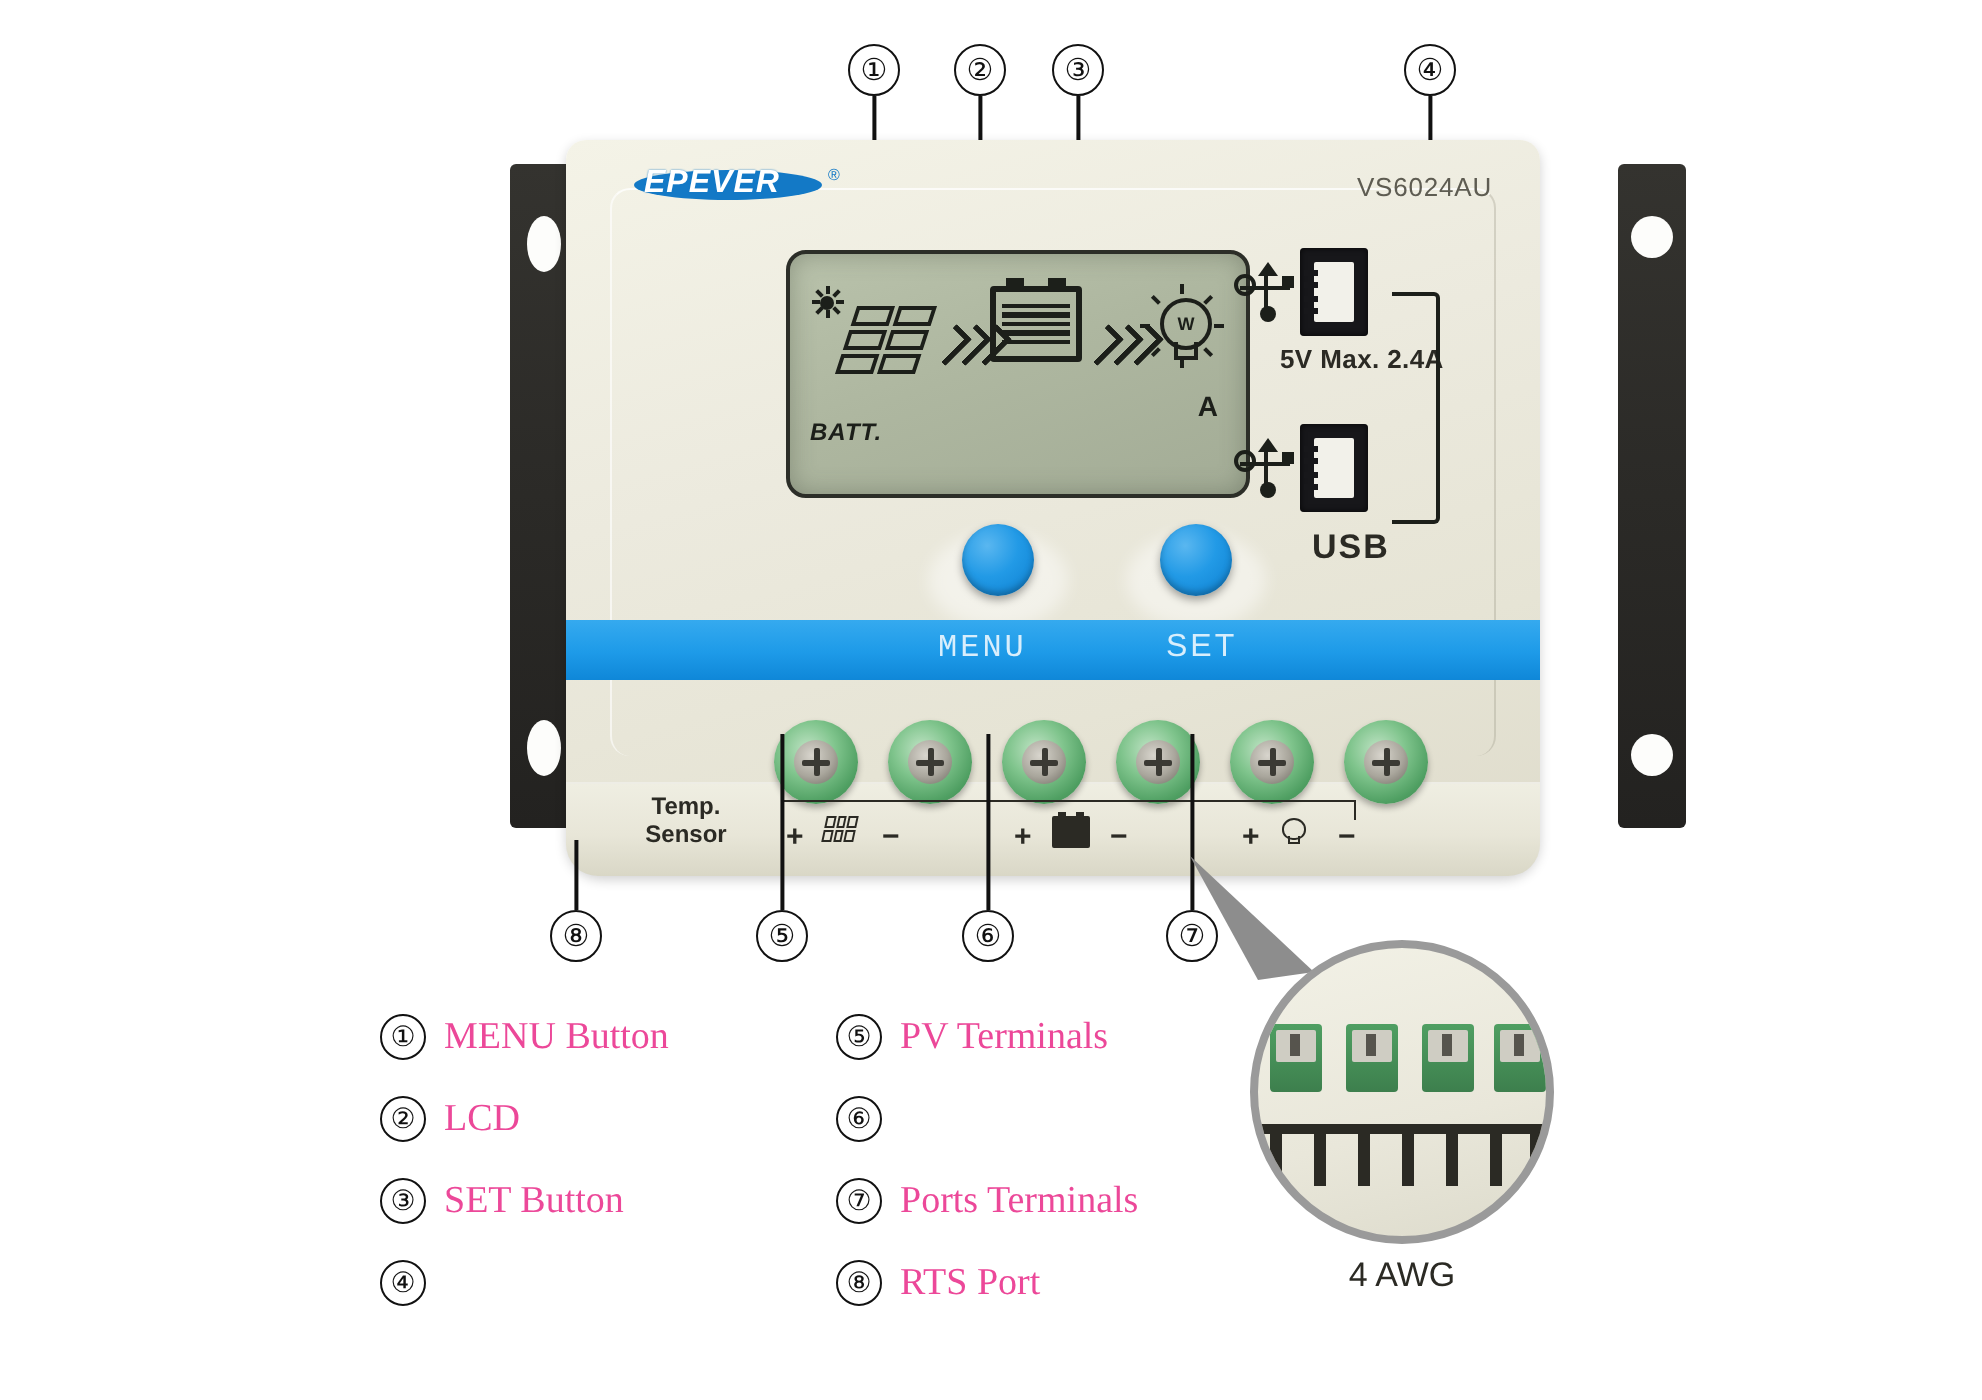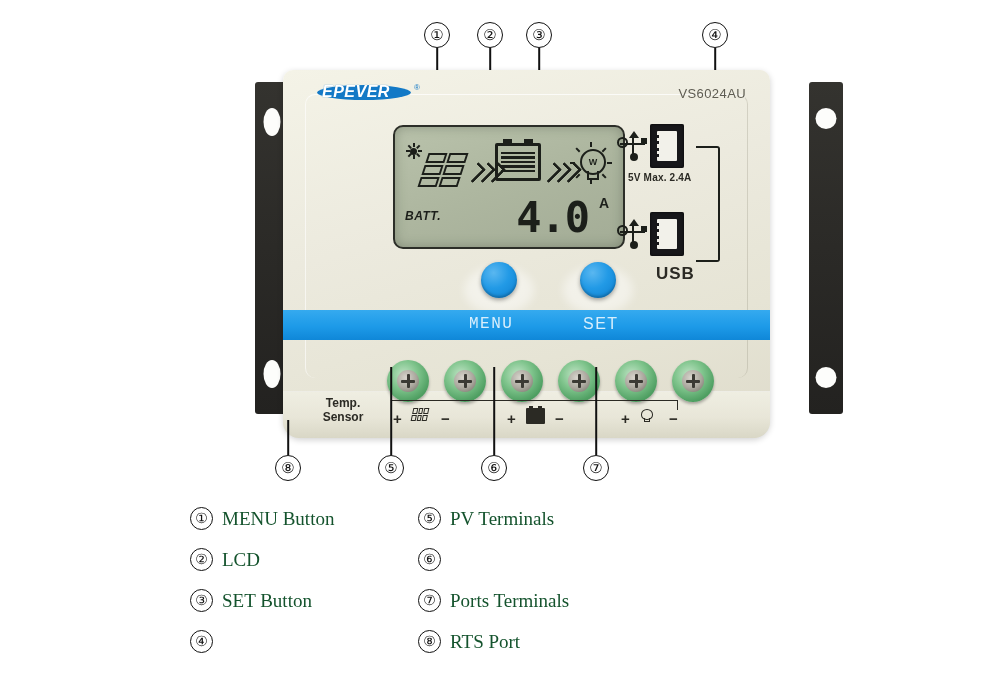--- a/index.html
+++ b/index.html
@@ -155,21 +155,21 @@
 
   .usb-port{
     width:34px;height:44px;background:#17171a;border-radius:2px;
     display:flex;align-items:center;justify-content:center;
     box-shadow:inset 0 0 3px rgba(0,0,0,.8);
   }
   .usb-port .tongue{width:20px;height:30px;background:#f2f1ea;border-radius:1px;
     display:flex;flex-direction:column;justify-content:space-evenly;align-items:flex-start;}
   .usb-port .tongue i{display:block;width:7px;height:3px;background:#17171a;margin-left:-5px;}
 
-  .usb-spec{position:absolute;left:4px;top:48px;font-size:10px;font-weight:bold;color:#2b2a24;letter-spacing:.2px;white-space:nowrap;}
+  .usb-spec{position:absolute;left:16px;top:48px;font-size:13px;font-weight:bold;color:#2b2a24;letter-spacing:.2px;white-space:nowrap;}
   .usb-word{position:absolute;left:32px;top:140px;font-size:17px;font-weight:bold;color:#2b2a24;letter-spacing:1px;}
   .usb-brace{position:absolute;left:72px;top:22px;width:22px;height:112px;border:2px solid #1c1f1a;border-left:0;border-radius:0 3px 3px 0;}
 
   
   .btn{
     position:absolute;width:36px;height:36px;border-radius:50%;
     background:radial-gradient(circle at 35% 30%,#5ab7f0 0%,#229ae6 45%,#0d7fd0 100%);
     box-shadow:0 2px 4px rgba(0,0,0,.35), inset 0 -2px 3px rgba(0,0,0,.25);
   }
   .btn.menu{left:198px;top:192px;}
@@ -250,21 +250,21 @@
   .legend{position:absolute;left:190px;top:498px;width:460px;}
   .legend .col{position:absolute;top:0;}
   .legend .col.c1{left:0;}
   .legend .col.c2{left:228px;}
   .legend .row{display:flex;align-items:center;gap:9px;height:41px;}
   .legend .num{
     width:23px;height:23px;min-width:23px;border:1.4px solid #111;border-radius:50%;
     display:flex;align-items:center;justify-content:center;
     font-family:"Liberation Serif",serif;font-size:14px;color:#111;box-sizing:border-box;
   }
-  .legend .txt{font-family:"Liberation Serif",serif;font-size:19px;color:#14532d;white-space:nowrap;}
+  .legend .txt{font-family:"Liberation Serif",serif;font-size:19px;color:#ec4899;white-space:nowrap;}
 </style>
 </head>
 <body>
 
 <div class="stage">
 
   <div class="callout down" style="left:424px;top:22px;">
     <div class="circ">①</div>
     <div class="lead" style="height:248px;"></div>
   </div>
@@ -355,21 +355,20 @@
           <div class="ray" style="transform:rotate(135deg)"></div>
           <div class="ray" style="transform:rotate(180deg)"></div>
           <div class="ray" style="transform:rotate(225deg)"></div>
           <div class="ray" style="transform:rotate(270deg)"></div>
           <div class="ray" style="transform:rotate(315deg)"></div>
           <div class="glass">W</div>
           <div class="base"></div>
         </div>
 
         <div class="seg batt-label">BATT.</div>
-        <div class="seg amp-value">4.0</div>
         <div class="seg amp-unit">A</div>
       </div>
 
       <div class="usbblock">
         <div class="usb-row r1">
           <div class="usb-glyph">
             <div class="tri"></div>
               <div class="stem"></div>
               <div class="dot"></div>
             <div class="arm l"></div>
@@ -496,20 +495,50 @@
   </div>
   <div class="callout up" style="left:481px;top:455px;">
     <div class="lead" style="height:88px;"></div>
     <div class="circ">⑥</div>
   </div>
   <div class="callout up" style="left:583px;top:455px;">
     <div class="lead" style="height:88px;"></div>
     <div class="circ">⑦</div>
   </div>
 
+  <div class="mag">
+    <svg class="pointer" viewBox="0 0 70 70">
+      <polygon points="0,0 62,58 34,62" fill="#8d8d8d"></polygon>
+    </svg>
+    <div class="ring">
+      <div class="zterm t0">
+          <div class="cap"></div>
+        </div>
+      <div class="zterm t1">
+          <div class="cap"></div>
+        </div>
+      <div class="zterm t2">
+          <div class="cap"></div>
+        </div>
+      <div class="zterm t3">
+          <div class="cap"></div>
+        </div>
+      <div class="comb">
+        <div class="bar"></div>
+        <i style="left:6px"></i>
+          <i style="left:28px"></i>
+          <i style="left:50px"></i>
+        <i style="left:72px"></i>
+          <i style="left:94px"></i>
+          <i style="left:116px"></i>
+          <i style="left:136px"></i>
+      </div>
+    </div>
+    <div class="awg">4 AWG</div>
+  </div>
 
   <div class="legend">
     <div class="col c1">
       <div class="row">
         <div class="num">①</div>
         <div class="txt">MENU Button</div>
       </div>
       <div class="row">
         <div class="num">②</div>
         <div class="txt">LCD</div>

